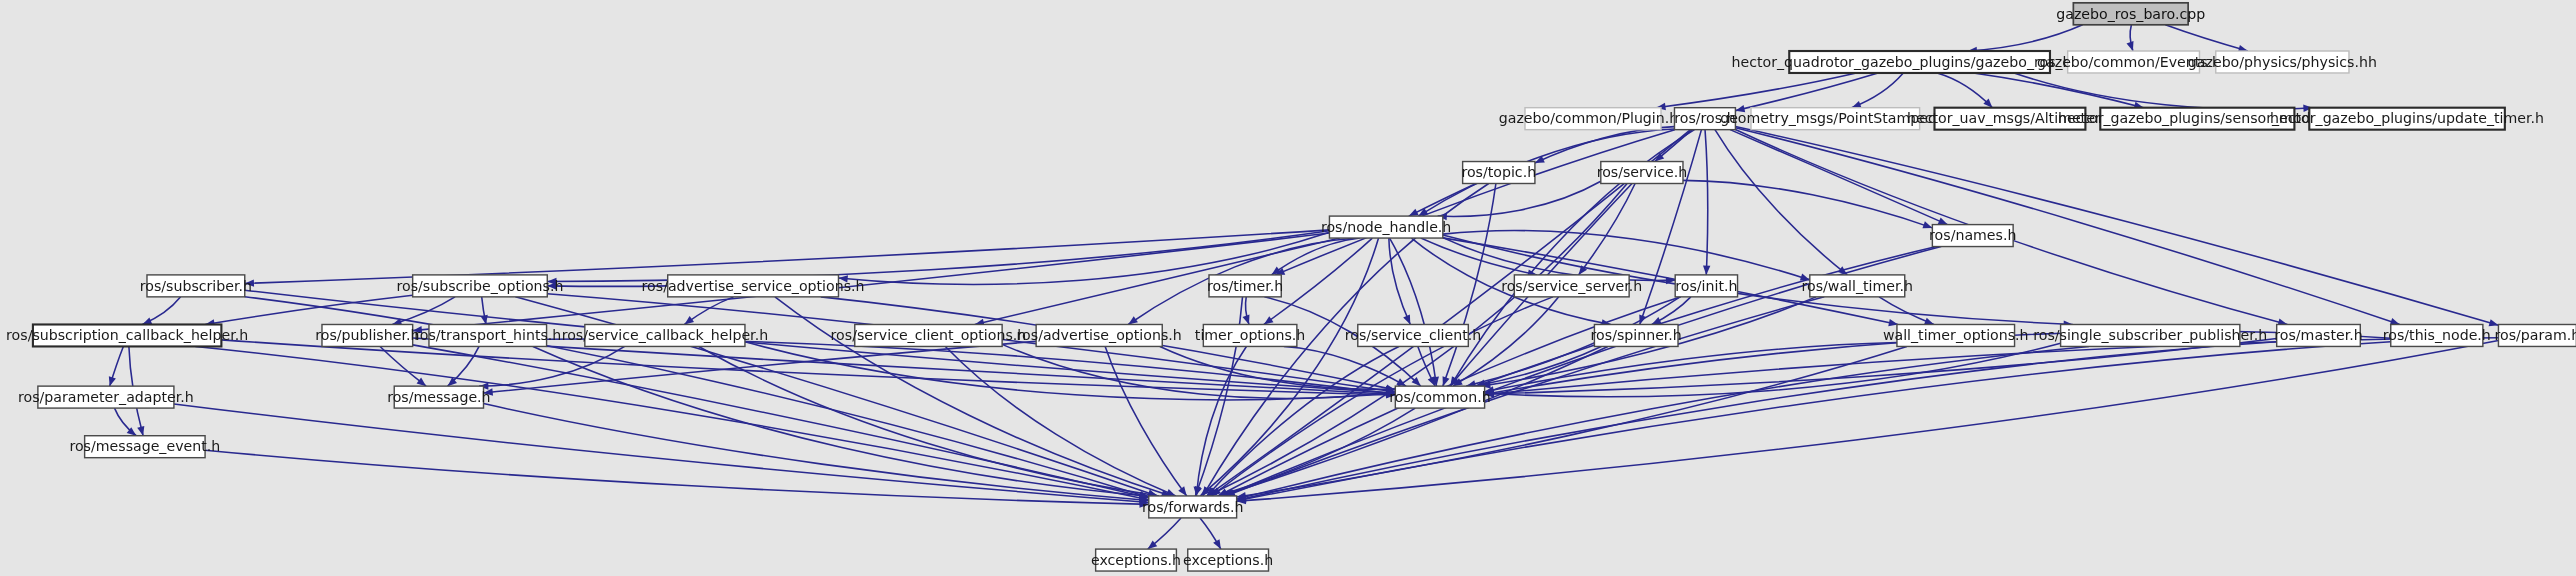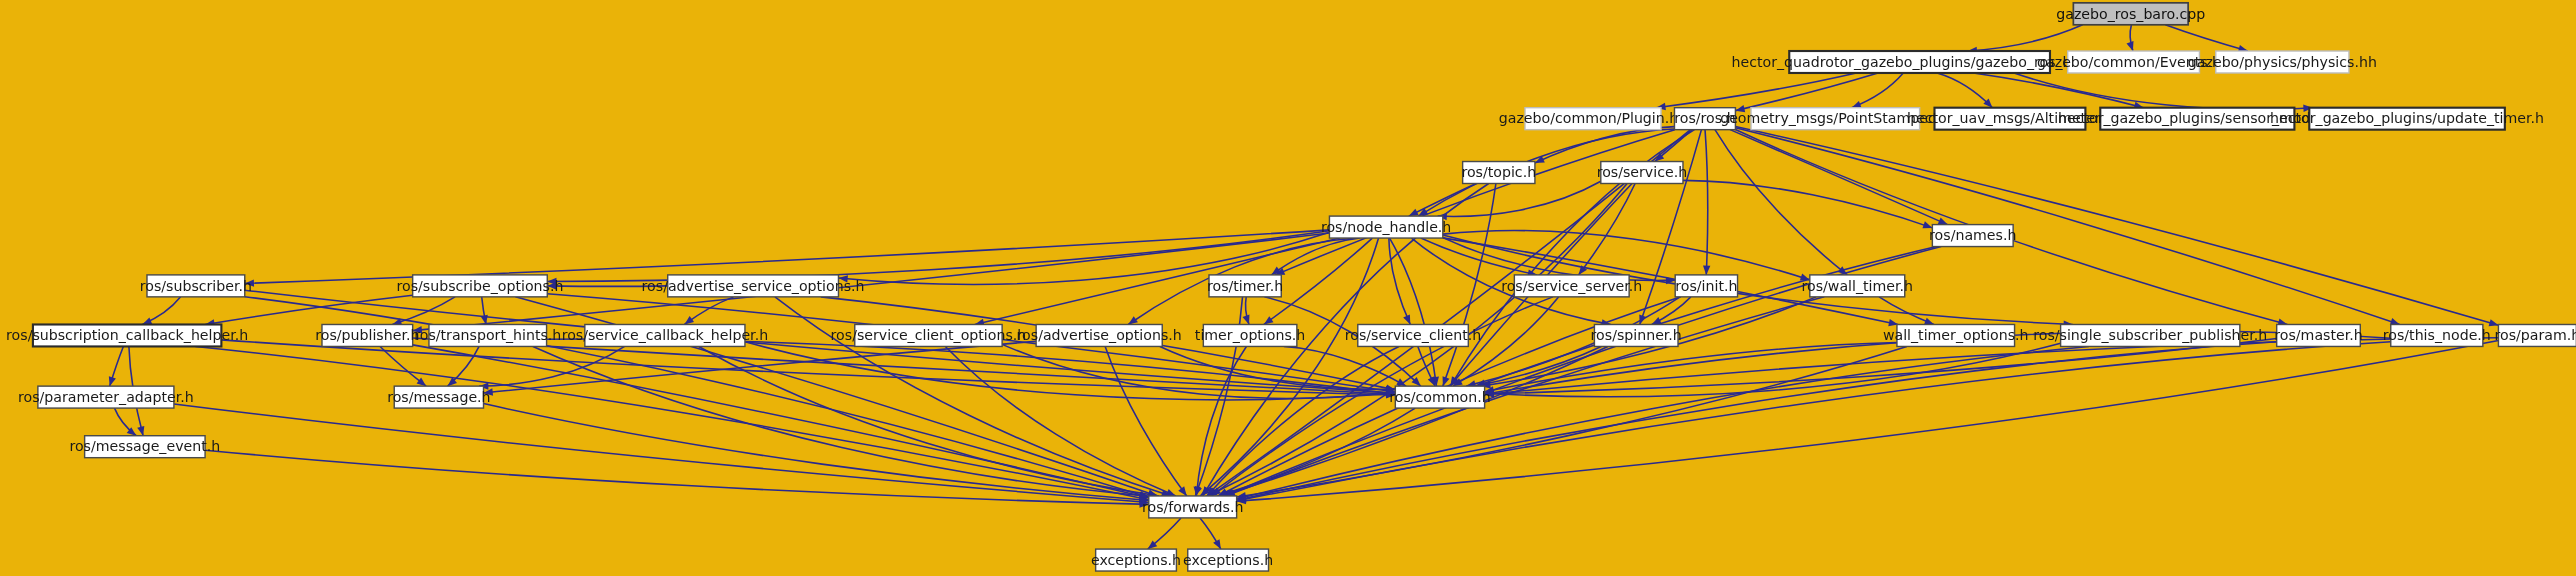--- a/index.html
+++ b/index.html
@@ -1,17 +1,17 @@
 <!DOCTYPE html>
 <html style="font-size:11.3px"><head>
 <meta charset="utf-8">
 <style>
   html,body{margin:0;padding:0;background:#ffffff;}
   body{font-family:"DejaVu Sans","Liberation Sans",sans-serif;}
-  #graph-wrap{position:relative;width:2576px;height:576px;background:#eab308;overflow:hidden;}
+  #graph-wrap{position:relative;width:2576px;height:576px;background:#e5e5e5;overflow:hidden;}
   svg{display:block;}
   .edge{fill:none;stroke:#29298f;stroke-width:2.2;}
   .edge-head{fill:#29298f;stroke:none;}
   .nodebox{fill:#ffffff;stroke:#4a4a4a;stroke-width:2;}
   .nodebox.root{fill:#bfbfbf;stroke:#404040;stroke-width:2.4;}
   .nodebox.bold{stroke:#2b2b2b;stroke-width:3;}
   .nodebox.light{stroke:#bdbdbd;stroke-width:2;}
   .nodelabel{fill:#1a1a1a;font-size:20px;font-family:"DejaVu Sans","Liberation Sans",sans-serif;
              text-anchor:middle;dominant-baseline:middle;white-space:pre;}
   .nodelabel.root{fill:#111;}

